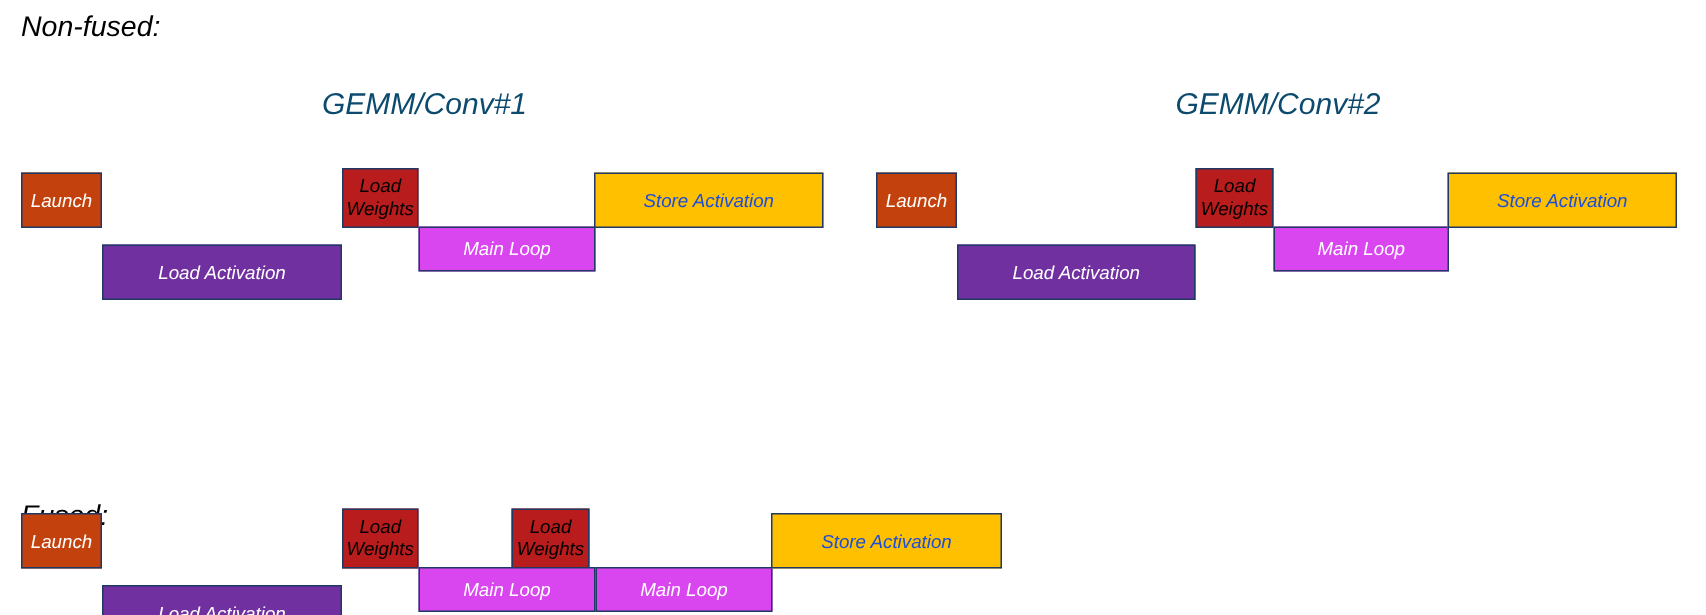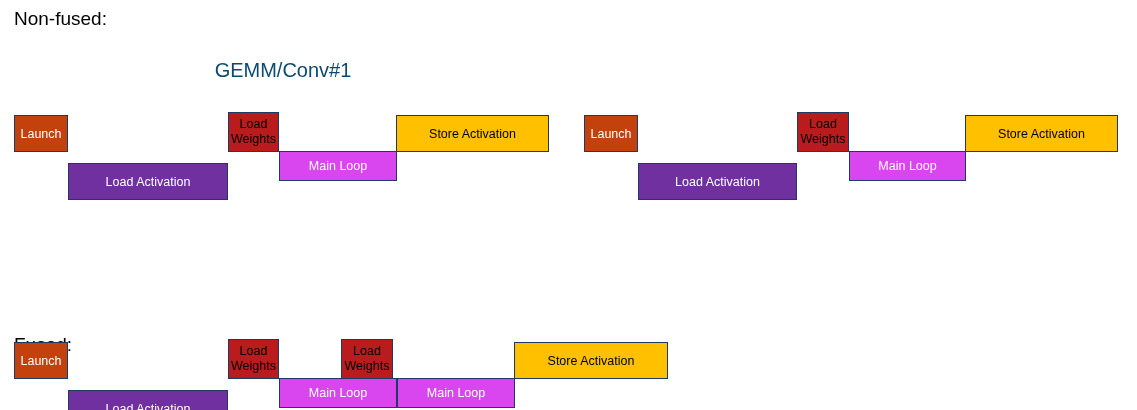--- a/index.html
+++ b/index.html
@@ -14,20 +14,21 @@
     position: relative;
     overflow: hidden;
     color: #000000;
   }
   .canvas {
     position: absolute;
     left: 0;
     top: 0;
     width: 905px;
     height: 410px;
+    font-style: italic;
   }
   .section-label {
     position: absolute;
     font-size: 19px;
     line-height: 22px;
     color: #000000;
     white-space: nowrap;
     letter-spacing: 0px;
   }
   .group-title {
@@ -64,35 +65,36 @@
     background: #b91c1c;
     color: #000000;
     line-height: 15px;
   }
   .bar.mainloop {
     background: #d946ef;
     color: #ffffff;
   }
   .bar.storeact {
     background: #ffc000;
-    color: #000000;
+    color: #1d4ed8;
   }
 </style>
 </head>
 <body>
 
 <div class="canvas" id="canvas">
     <div class="section-label" style="left: 14px; top: 8px;">Non-fused:</div>
     <div class="group-title" style="left: 185px; top: 58px; width: 196px;">GEMM/Conv#1</div>
     <div class="bar launch" style="left: 14px; top: 115px; width: 54px; height: 37px;">Launch</div>
     <div class="bar loadact" style="left: 68px; top: 115px; width: 160px; height: 37px;">Load Activation</div>
     <div class="bar loadw" style="left: 228px; top: 112px; width: 51px; height: 40px;">Load
 Weights</div>
     <div class="bar mainloop" style="left: 279px; top: 151px; width: 118px; height: 30px;">Main Loop</div>
     <div class="bar storeact" style="left: 396px; top: 115px; width: 153px; height: 37px;">Store Activation</div>
+    <div class="group-title" style="left: 754px; top: 58px; width: 196px;">GEMM/Conv#2</div>
     <div class="bar launch" style="left: 584px; top: 115px; width: 54px; height: 37px;">Launch</div>
     <div class="bar loadact" style="left: 638px; top: 115px; width: 159px; height: 37px;">Load Activation</div>
     <div class="bar loadw" style="left: 797px; top: 112px; width: 52px; height: 40px;">Load
 Weights</div>
     <div class="bar mainloop" style="left: 849px; top: 151px; width: 117px; height: 30px;">Main Loop</div>
     <div class="bar storeact" style="left: 965px; top: 115px; width: 153px; height: 37px;">Store Activation</div>
     <div class="section-label" style="left: 14px; top: 294px; margin-top: 40px;">Fused:</div>
     <div class="bar launch" style="left: 14px; top: 342px; width: 54px; height: 37px;">Launch</div>
     <div class="bar loadact" style="left: 68px; top: 342px; width: 160px; height: 37px;">Load Activation</div>
     <div class="bar loadw" style="left: 228px; top: 339px; width: 51px; height: 40px;">Load

